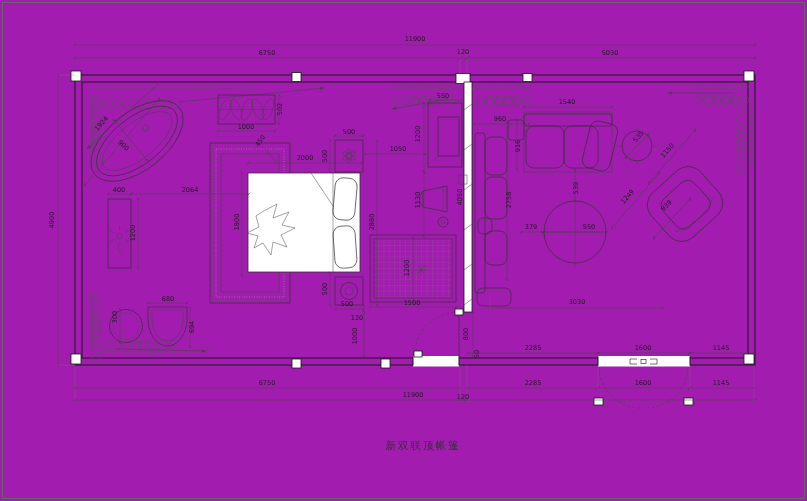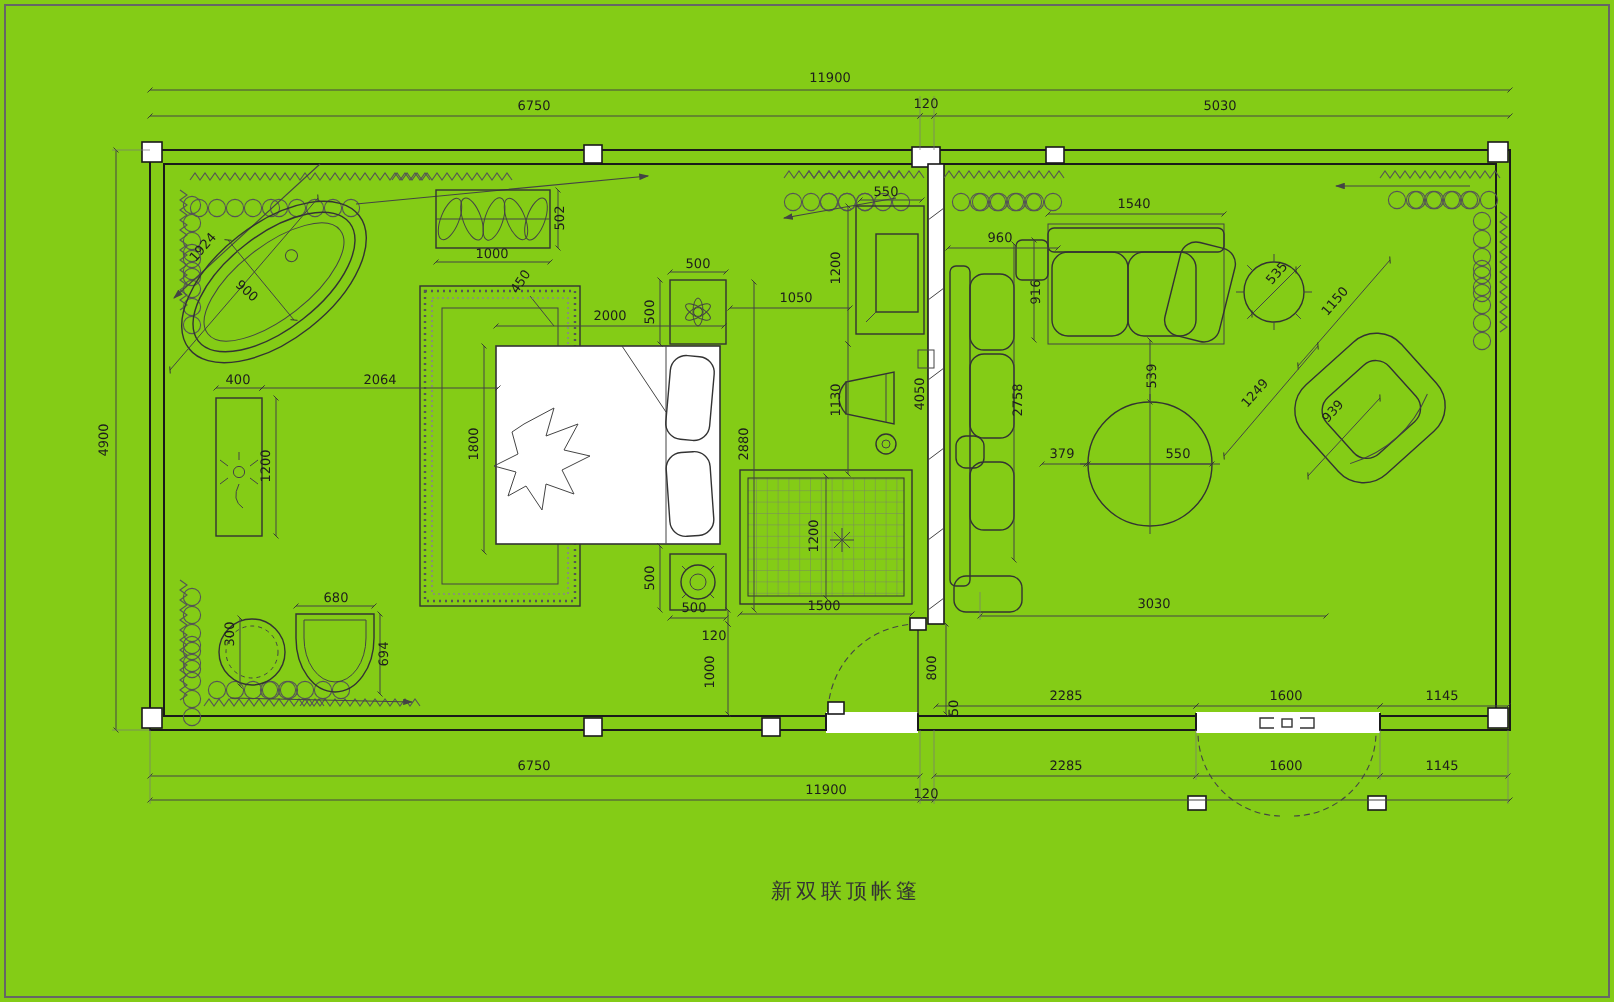--- a/index.html
+++ b/index.html
@@ -1,16 +1,16 @@
 <!DOCTYPE html>
 <html><head>
 <meta charset="utf-8">
 <style>
   html,body{margin:0;padding:0;background:#fff;}
-  #stage{position:relative;width:807px;height:501px;background:#84cc16;overflow:hidden;
+  #stage{position:relative;width:807px;height:501px;background:#a21caf;overflow:hidden;
          font-family:"DejaVu Sans",sans-serif;}
   svg{position:absolute;left:0;top:0;}
   .w{stroke:#1a1a1a;stroke-width:1;fill:none;}
   .wf{stroke:#1a1a1a;stroke-width:0.8;fill:#ffffff;}
   .f{stroke:#333;stroke-width:0.7;fill:none;}
   .f2{stroke:#444;stroke-width:0.5;fill:none;}
   .dim{stroke:#444;stroke-width:0.5;fill:none;marker-start:url(#tk);marker-end:url(#tk);}
   .ext{stroke:#777;stroke-width:0.35;fill:none;}
   .ld{stroke:#444;stroke-width:0.55;fill:none;marker-end:url(#ar);}
   .dash{stroke:#444;stroke-width:0.55;fill:none;stroke-dasharray:3,2;}

